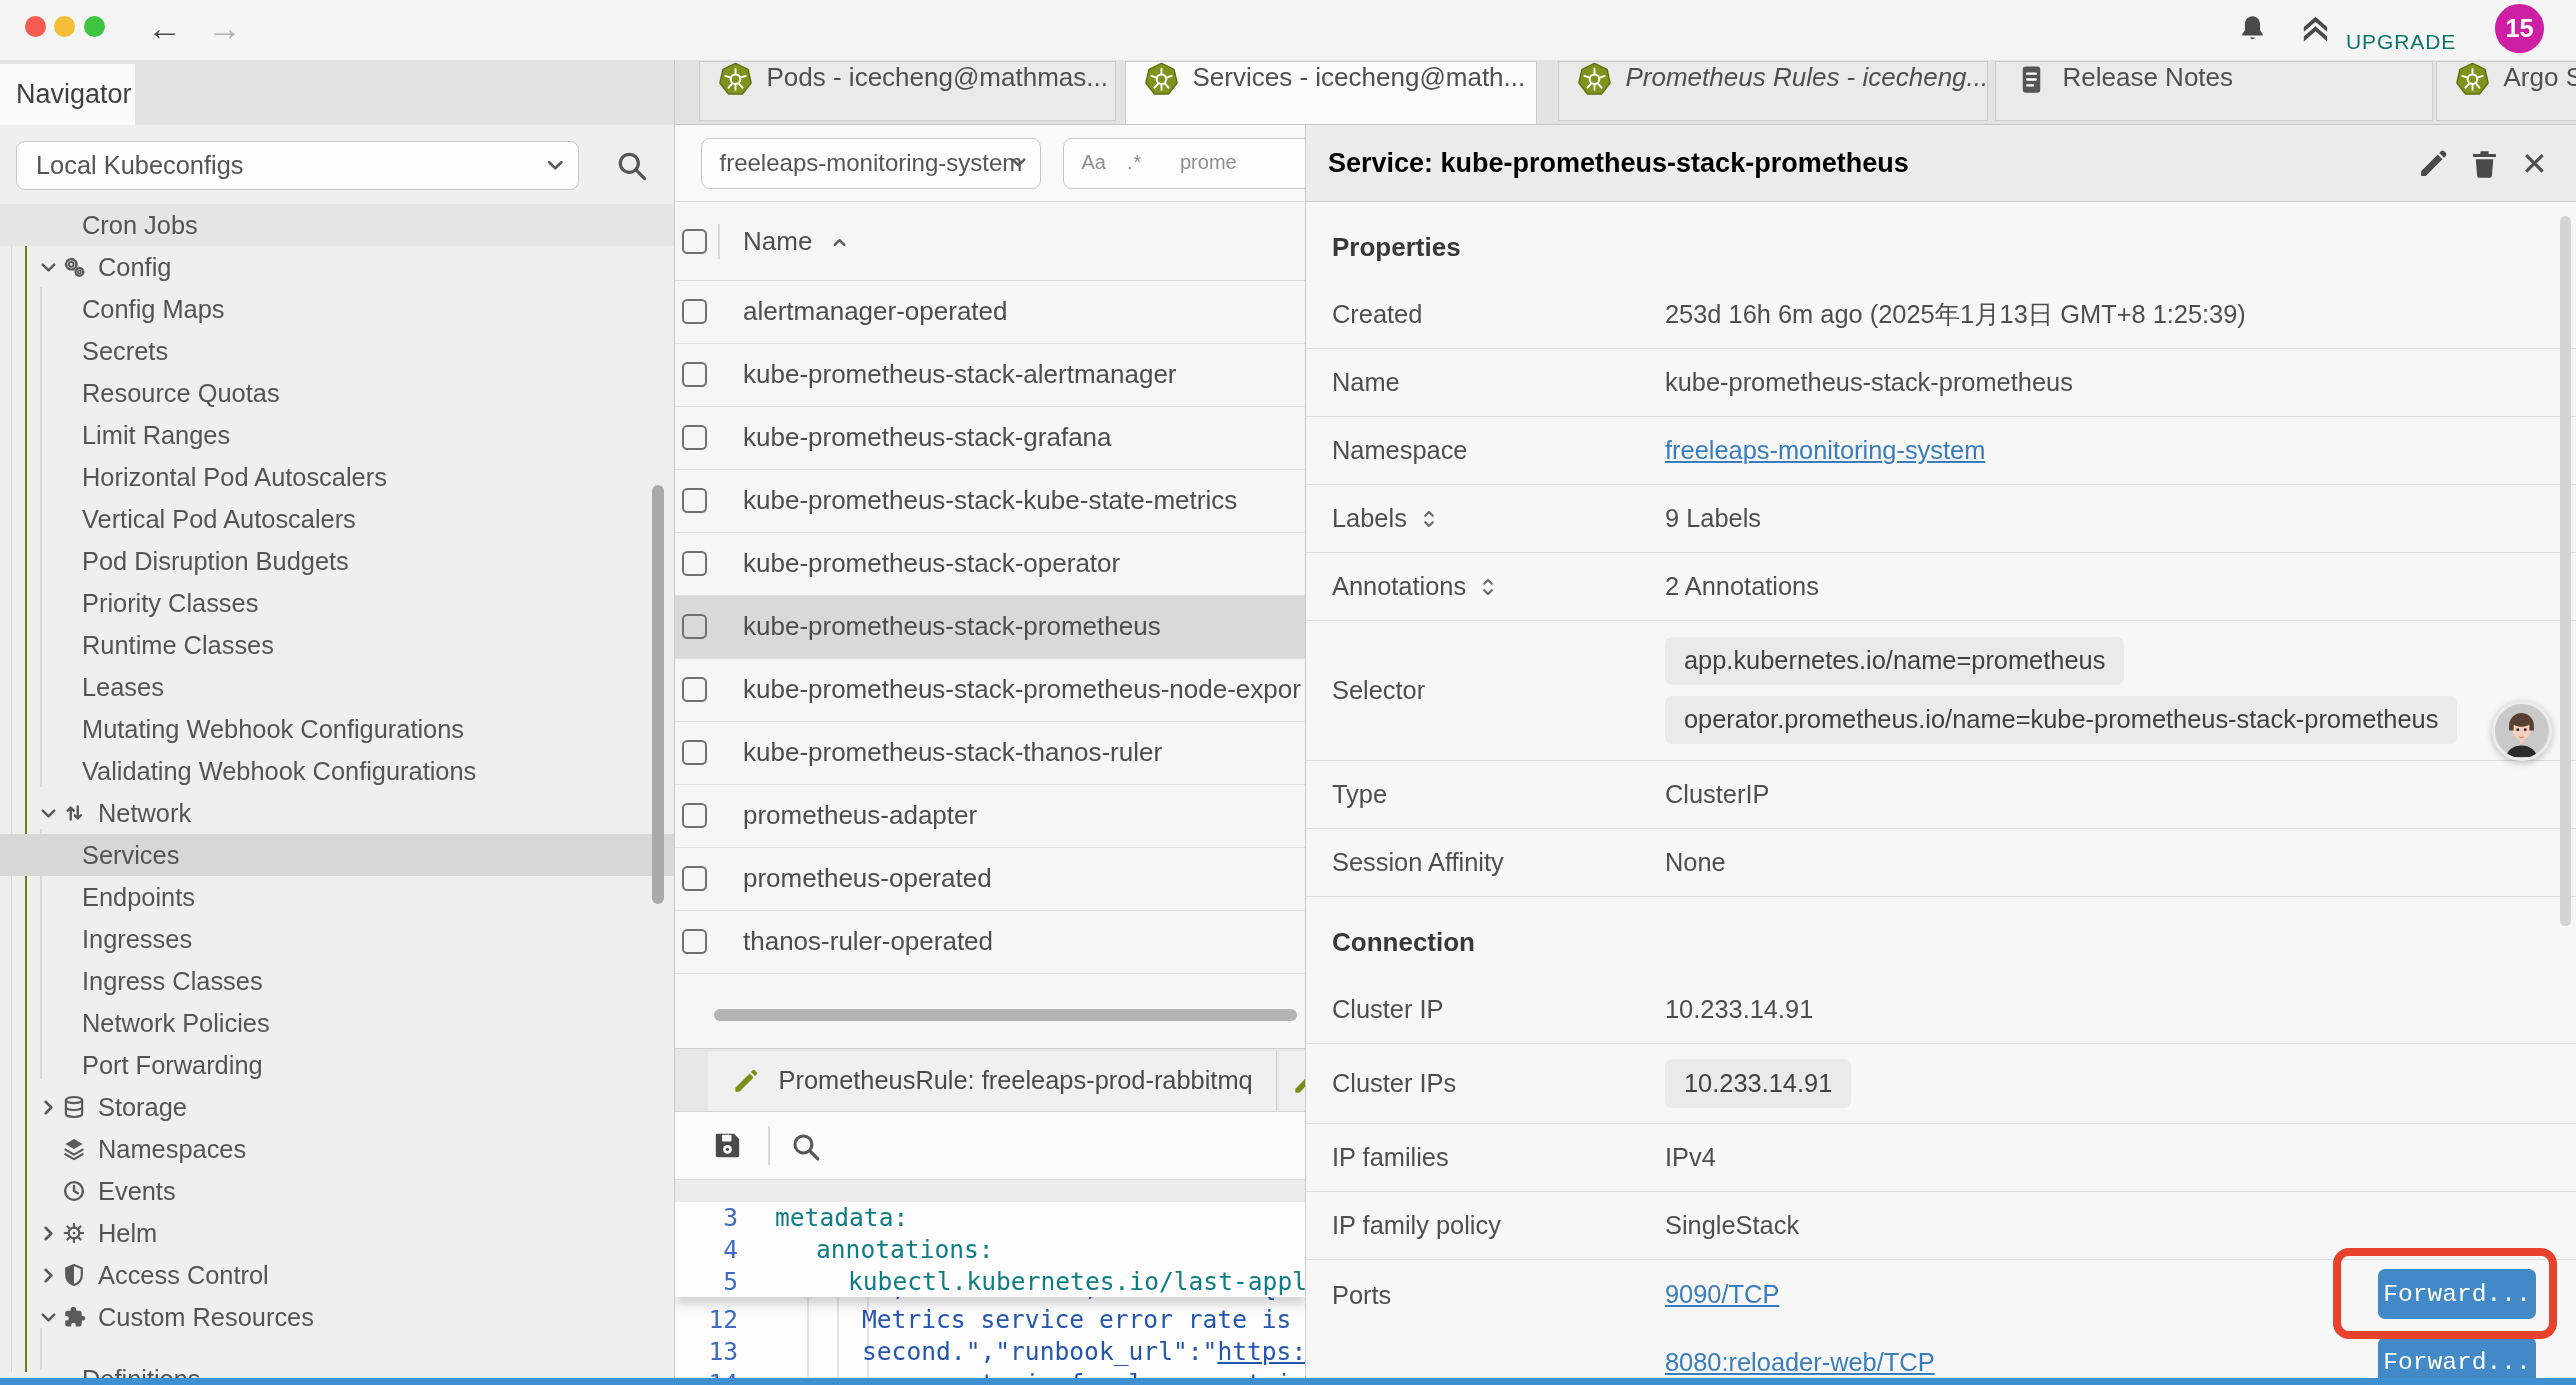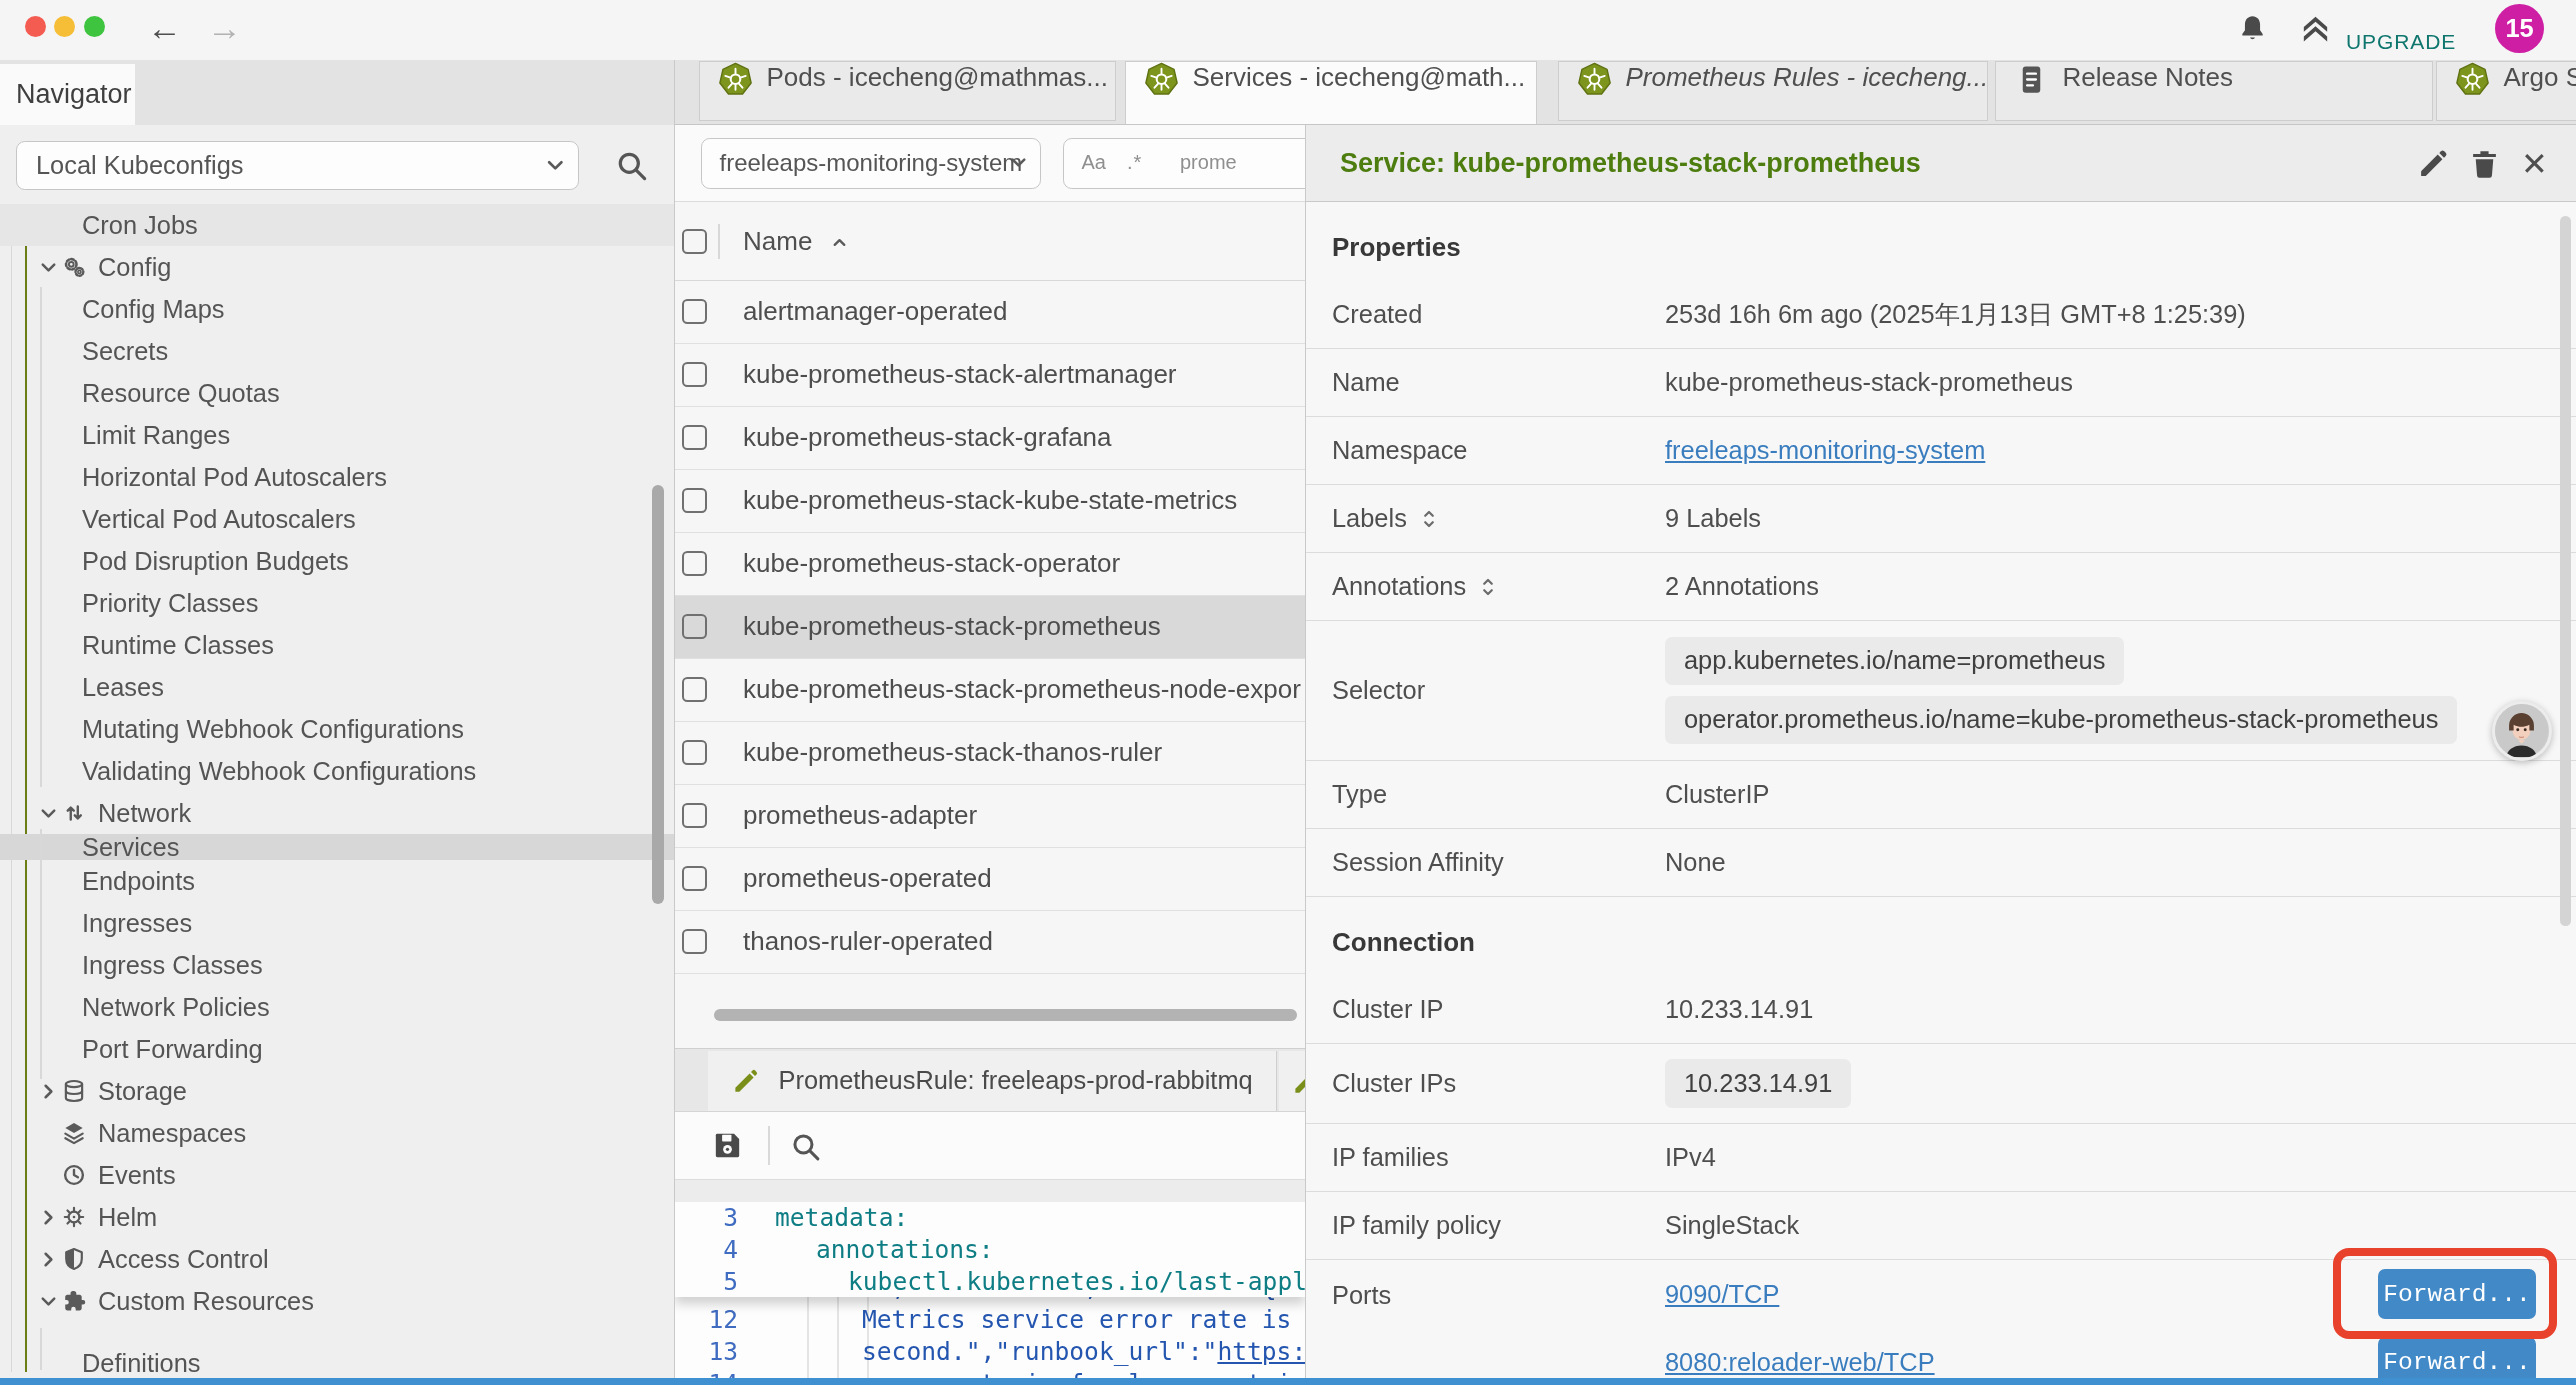--- a/index.html
+++ b/index.html
@@ -102,21 +102,21 @@
   .eline .code { position:absolute; left:187px; }
   .code.str { color:#2456b0; }
   .code.key { color:#0e7d84; }
   .code .lnk { text-decoration:underline; }
   #esticky { position:absolute; left:0; top:0; right:0; height:95px; background:#fdfdfd; box-shadow:0 7px 10.5px rgba(0,0,0,0.18); z-index:2; }
   #esticky .eline .code { left:0; }
 
   
   #right { position:absolute; left:1306px; top:125px; width:1270px; height:1254px; background:#f7f7f7; }
   #r-header { position:absolute; left:0; top:0; right:0; height:77px; background:#ececec; border-bottom:1.8px solid #c9c9c9; }
-  #r-title { position:absolute; left:34px; line-height:77px; font-size:27px; font-weight:bold; color:#4d7c0f; white-space:nowrap; }
+  #r-title { position:absolute; left:22px; line-height:77px; font-size:27px; font-weight:bold; color:#000000; white-space:nowrap; }
   .hic { position:absolute; top:21px; width:35px; height:35px; }
   #r-edit { left:1110px; } #r-del { left:1161px; }
   #r-close { left:1215px; top:16px; font-size:32px; color:#4f4f4f; line-height:46px; }
   #r-content { position:absolute; left:0; top:77px; right:0; bottom:0; overflow:hidden; }
   #r-scroll { position:absolute; right:5.3px; top:14px; width:10.5px; height:710px; background:#d4d4d4; border-radius:5.3px; }
   .sec-title { height:79px; padding:30px 0 0 26px; font-size:26px; font-weight:bold; color:#383838; }
   .drow { position:relative; display:flex; align-items:center; min-height:68px; border-bottom:1.8px solid #dcdcdc; }
   .drow.noborder { border-bottom:none; }
   .dlabel { width:359px; padding-left:26px; font-size:25.4px; color:#4e4e4e; flex:none; display:flex; align-items:center; }
   .dlabel .sortic { width:26px; height:30px; margin-left:8.8px; }
@@ -305,21 +305,21 @@
               </svg>
             </span>
             <span class="nico">
               <svg viewBox="0 0 24 24" width="100%" height="100%" fill="none" stroke-linecap="round" stroke-linejoin="round">
                 <path d="M9 18V7M9 7L6.2 9.8M9 7l2.8 2.8" stroke="#5a5a5a" stroke-width="2.2"></path>
                 <path d="M15.5 6v11M15.5 17l-2.8-2.8M15.5 17l2.8-2.8" stroke="#5a5a5a" stroke-width="2.2"></path>
               </svg>
             </span>
             <span class="lbl group">Network</span>
           </div>
-          <div class="trow sel" style="height: 26px;">
+          <div class="trow sel" style="height: 42px;">
             <span class="lbl child">Services</span>
           </div>
           <div class="trow" style="height: 42px;">
             <span class="lbl child">Endpoints</span>
           </div>
           <div class="trow" style="height: 42px;">
             <span class="lbl child">Ingresses</span>
           </div>
           <div class="trow" style="height: 42px;">
             <span class="lbl child">Ingress Classes</span>

